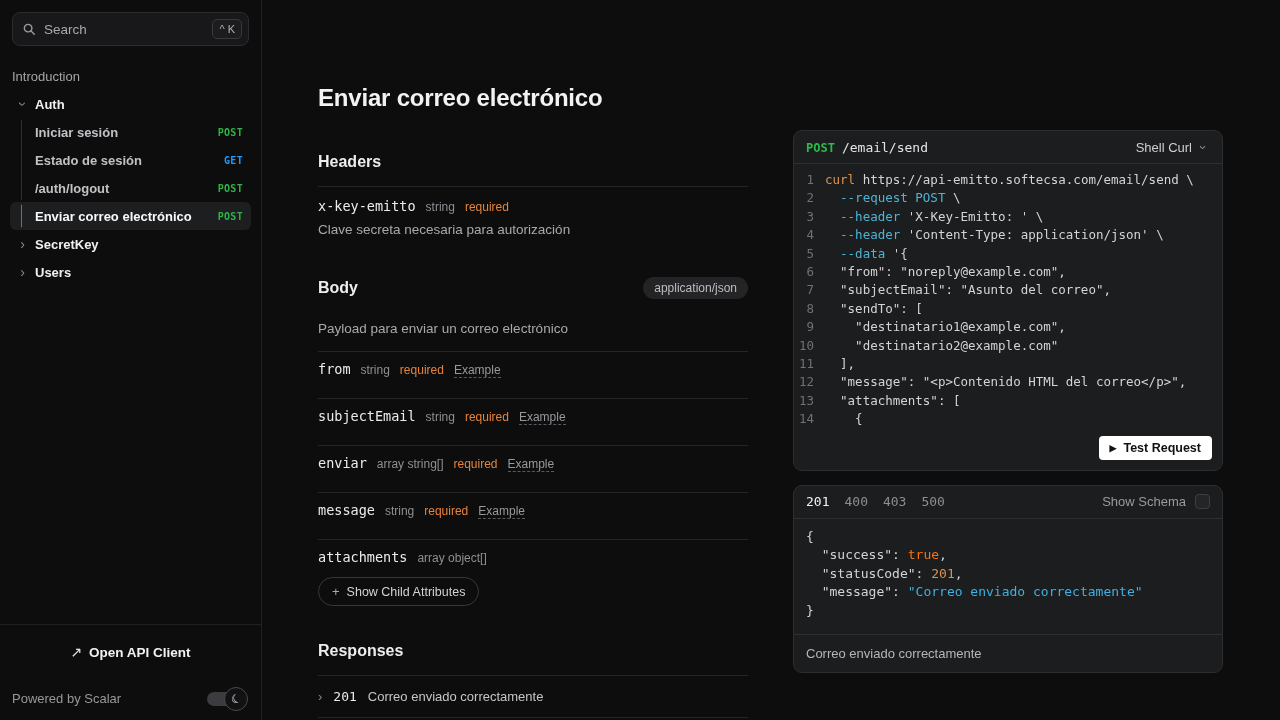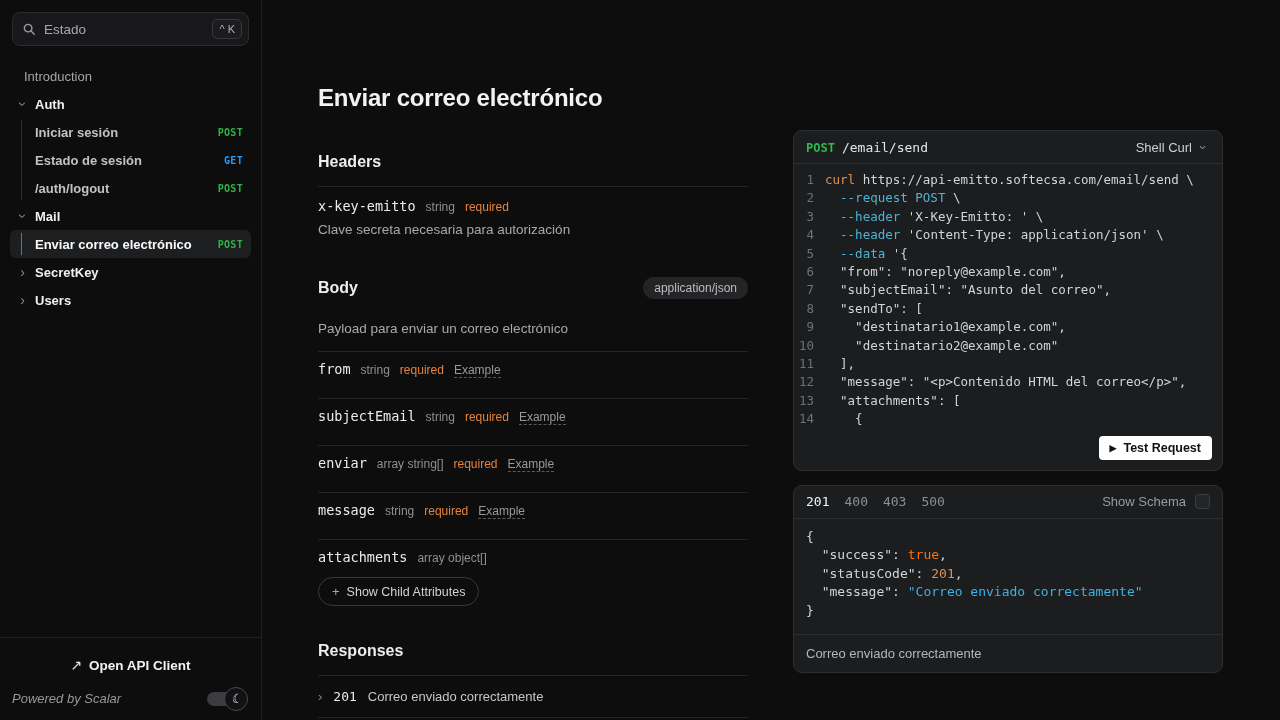--- a/index.html
+++ b/index.html
@@ -9,21 +9,21 @@
 
   
   .sidebar { position:absolute; left:0; top:0; width:262px; height:720px;
              border-right:1px solid #202022; display:flex; flex-direction:column; background:#0d0d0e; }
   .search { margin:12px 12px 0; height:34px; display:flex; align-items:center; gap:8px;
             padding:0 6px 0 9px; background:#18181a; border:1px solid #2c2c2e; border-radius:8px; cursor:pointer; }
   .search-ph { flex:1; font-size:13.5px; color:#a9a9ad; }
   .search kbd { font-family:"Liberation Sans",sans-serif; font-size:11px; color:#b0b0b4;
                 border:1px solid #39393c; border-radius:5px; padding:3px 6px; background:#1c1c1e; }
   .side-nav { margin-top:16px; font-size:13px; }
-  .nav-link { height:28px; display:flex; align-items:center; padding-left:24px; color:#a5a5a9; cursor:pointer; }
+  .nav-link { height:28px; display:flex; align-items:center; padding-left:12px; color:#a5a5a9; cursor:pointer; }
   .nav-group { height:28px; display:flex; align-items:center; padding-left:16px; gap:6px;
                color:#f0f0f2; font-weight:700; cursor:pointer; }
   .chev { display:inline-block; width:13px; color:#8a8a8e; font-weight:400; font-size:14px; line-height:1;
           text-align:center; }
   .chev.down { transform:rotate(90deg); }
   .nav-children { position:relative; }
   .nav-children::before { content:''; position:absolute; left:21px; top:2px; bottom:2px; width:1px;
                           background:#2e2e31; z-index:2; }
   .nav-child { position:relative; height:28px; margin:0 10px; padding:0 8px 0 25px; border-radius:6px;
                display:flex; align-items:center; justify-content:space-between; color:#c2c2c6;
@@ -31,21 +31,21 @@
   .nav-child.active { background:#1d1e20; color:#fafafa; }
   .nav-child.active::before { content:''; position:absolute; left:11px; top:3px; bottom:3px; width:1px;
                               background:#6f6f74; z-index:3; }
   .method { font-family:"DejaVu Sans Mono", monospace; font-size:10px; font-weight:700; letter-spacing:.3px; }
   .m-post { color:#2eb344; }
   .m-get { color:#1f9bff; }
   .side-footer { margin-top:auto; border-top:1px solid #202022; padding:10px 12px 14px; }
   .openapi-btn { height:34px; display:flex; align-items:center; justify-content:center; gap:7px;
                  color:#f2f2f4; font-size:13.5px; font-weight:700; cursor:pointer; border-radius:6px; }
   .openapi-btn .arrow { font-weight:400; font-size:14px; color:#e4e4e8; }
-  .powered-row { margin-top:9px; display:flex; align-items:center; justify-content:space-between;font-style:italic; }
+  .powered-row { margin-top:22px; display:flex; align-items:center; justify-content:space-between; }
   .powered { font-size:13px; color:#98989c; cursor:pointer; }
   .toggle { position:relative; width:34px; height:14px; background:#3c3c40; border-radius:999px;
             margin-right:8px; cursor:pointer; }
   .toggle .knob { position:absolute; right:-7px; top:-5px; width:24px; height:24px; border-radius:50%;
                   background:#121214; border:1px solid #4a4a4e; display:flex; align-items:center;
                   justify-content:center; }
   .toggle .knob span { color:#e9e9ec; font-size:12px; transform:rotate(-18deg); }
 
   
   .main { position:absolute; left:318px; top:0; width:430px; height:720px; overflow:hidden; }
@@ -122,21 +122,21 @@
 <body>
 
 <div class="app">
 
   <aside class="sidebar">
     <div class="search">
       <svg width="14" height="14" viewBox="0 0 24 24" fill="none" stroke="#9a9a9e" stroke-width="2.4" stroke-linecap="round">
         <circle cx="10.5" cy="10.5" r="6.5"></circle>
           <line x1="15.5" y1="15.5" x2="21" y2="21"></line>
       </svg>
-      <span class="search-ph">Estado</span>
+      <span class="search-ph">Search</span>
       <kbd>^ K</kbd>
     </div>
     <nav class="side-nav">
         <div class="nav-link">Introduction</div>
         <div class="nav-group">
           <span class="chev down">›</span>
           <span class="nav-group-label">Auth</span>
         </div>
         <div class="nav-children">
           <div class="nav-child">
@@ -144,24 +144,20 @@
             <span class="method m-post">POST</span>
           </div>
           <div class="nav-child">
             <span class="nav-child-label">Estado de sesión</span>
             <span class="method m-get">GET</span>
           </div>
           <div class="nav-child">
             <span class="nav-child-label">/auth/logout</span>
             <span class="method m-post">POST</span>
           </div>
-        </div>
-        <div class="nav-group">
-          <span class="chev down">›</span>
-          <span class="nav-group-label">Mail</span>
         </div>
         <div class="nav-children">
           <div class="nav-child active">
             <span class="nav-child-label">Enviar correo electrónico</span>
             <span class="method m-post">POST</span>
           </div>
         </div>
         <div class="nav-group">
           <span class="chev">›</span>
           <span class="nav-group-label">SecretKey</span>

